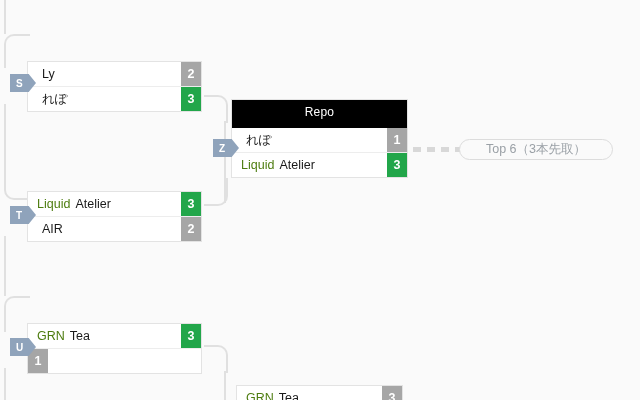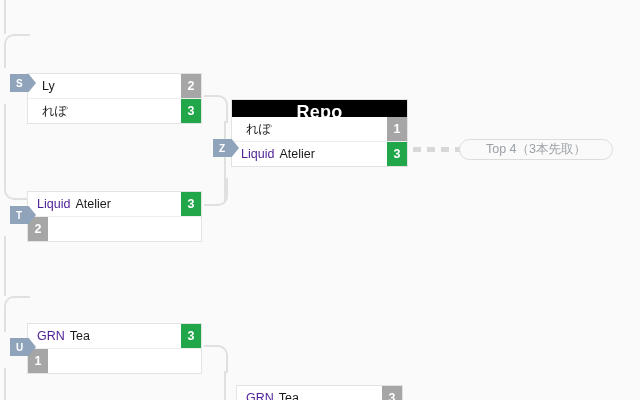--- a/index.html
+++ b/index.html
@@ -59,26 +59,25 @@
   
   .match {
     position: absolute;
     background: #ffffff;
     border: 1px solid #e3e3e3;
     box-sizing: border-box;
   }
   .match-header {
     background: #000000;
     color: #ffffff;
-    font-size: 18px;
+    font-size: 12px;
     text-align: center;
     line-height: 24px;
-    height: 17px;
+    height: 28px;
     letter-spacing: .2px;
-    font-weight: bold;
   }
   .slot {
     display: flex;
     align-items: stretch;
     height: 24px;
     background: #ffffff;
   }
   .slot + .slot {
     border-top: 1px solid #ededed;
   }
@@ -87,21 +86,21 @@
     display: flex;
     align-items: center;
     gap: 5px;
     padding-left: 9px;
     font-size: 12.5px;
     color: #1a1a1a;
     white-space: nowrap;
     overflow: hidden;
   }
   .team-tag {
-    color: #4c1d95;
+    color: #4d7c0f;
     font-weight: normal;
   }
   .player-name {
     color: #1a1a1a;
   }
   .player-name.bold { font-weight: normal; }
 
   .score {
     flex: 0 0 20px;
     width: 20px;
@@ -173,21 +172,21 @@
 
   <div class="conn conn-v" style="left:4px; top:368px; height:32px;"></div>
 
   <div class="conn-elbow elbow-tr" style="left:204px; top:95px; width:22px; height:26px;"></div>
   <div class="conn conn-v" style="left:224px; top:121px; height:82px;"></div>
   <div class="conn-elbow elbow-br" style="left:204px; top:178px; width:22px; height:26px;"></div>
 
   <div class="conn-elbow elbow-tr" style="left:204px; top:345px; width:22px; height:26px;"></div>
   <div class="conn conn-v" style="left:224px; top:371px; height:29px;"></div>
 
-  <div class="match" style="left:27px; top:73px; width:175px;">
+  <div class="match" style="left:27px; top:61px; width:175px;">
     <div class="slot">
       <div class="slot-name">
         <span class="team-tag"></span>
         <span class="player-name">Ly</span>
       </div>
       <div class="score lose">2</div>
     </div>
     <div class="slot">
       <div class="slot-name">
         <span class="team-tag"></span>
@@ -200,20 +199,24 @@
 
   <div class="match" style="left:27px; top:191px; width:175px;">
     <div class="slot">
       <div class="slot-name">
         <span class="team-tag">Liquid</span>
         <span class="player-name bold">Atelier</span>
       </div>
       <div class="score win">3</div>
     </div>
     <div class="slot">
+      <div class="slot-name">
+        <span class="team-tag"></span>
+        <span class="player-name">AIR</span>
+      </div>
       <div class="score lose">2</div>
     </div>
   </div>
   <div class="round-badge" style="left:10px; top:206px;">T</div>
 
   <div class="match" style="left:27px; top:323px; width:175px;">
     <div class="slot">
       <div class="slot-name">
         <span class="team-tag">GRN</span>
         <span class="player-name bold">Tea</span>
@@ -249,15 +252,15 @@
     <div class="slot">
       <div class="slot-name">
         <span class="team-tag">GRN</span>
         <span class="player-name bold">Tea</span>
       </div>
       <div class="score lose">3</div>
     </div>
   </div>
 
   <div class="dashed-line" style="left:413px; top:147px; width:50px;"></div>
-  <div class="stage-pill" style="left:459px; top:139px; width:154px; height:21px;">Top 4（3本先取）</div>
+  <div class="stage-pill" style="left:459px; top:139px; width:154px; height:21px;">Top 6（3本先取）</div>
 
 </div>
 
 </body></html>

